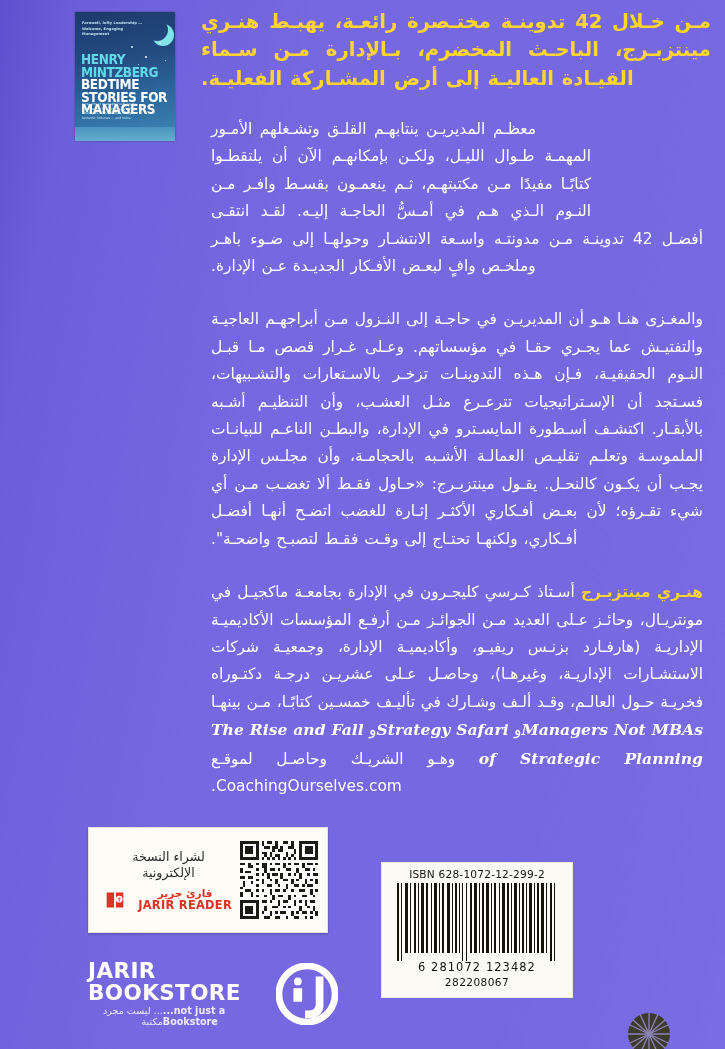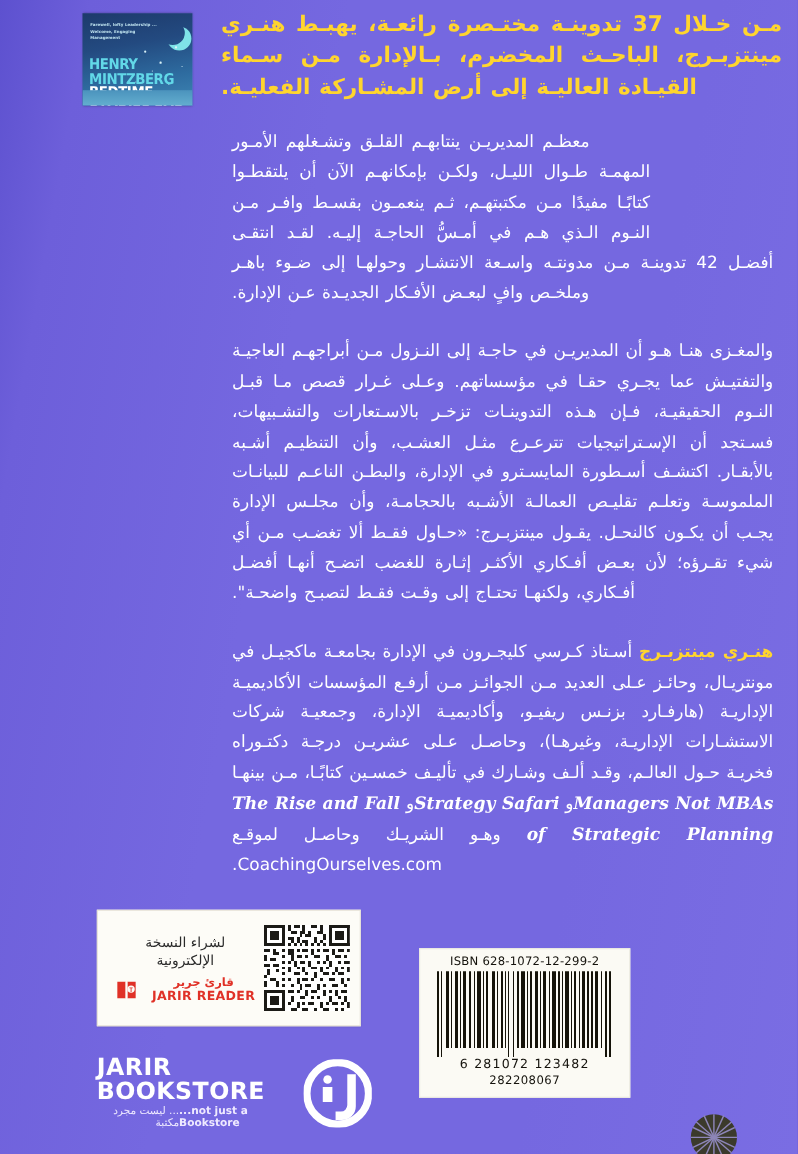--- a/index.html
+++ b/index.html
@@ -14,21 +14,21 @@
     position:relative;
     width:725px;height:1049px;
     background:linear-gradient(100deg,#5d51cf 0%,#6d5fda 9%,#7568e0 35%,#7568e0 72%,#7a6de3 100%);
     overflow:hidden;
   }
   
   .headline-zone{
     position:absolute;left:0;top:0;width:725px;height:130px;
   }
   .thumb{
-    position:absolute;left:75px;top:12px;width:100px;height:84px;
+    position:absolute;left:75px;top:12px;width:100px;height:129px;
     background:linear-gradient(170deg,#1d3a6b 0%,#234a80 35%,#2e6ca0 70%,#3f87b5 100%);
     overflow:hidden;
     box-shadow:0 0 2px rgba(0,0,0,.35);
   }
   .thumb .tagline{
     position:absolute;top:9px;left:7px;right:26px;
     color:#bfe3ef;font-size:3.6px;line-height:5.6px;
     font-weight:bold;letter-spacing:.08px;text-align:left;direction:ltr;
   }
   .thumb .moon{
@@ -201,21 +201,21 @@
 MINTZBERG</div>
       <div class="title">BEDTIME
 STORIES FOR
 MANAGERS</div>
       <div class="blurb">Farsi attract managing self, team, engineering
 this actions, growing strategies, who minutes,
 being a fantastic fortunes ... and more.</div>
       <div class="band"></div>
     </div>
 
-    <div class="headline">مـن خـلال 37 تدوينـة مختـصرة رائعـة، يهبـط هنـري مينتزبـرج، الباحـث المخضرم، بـالإدارة مـن سـماء القيـادة العاليـة إلى أرض المشـاركة الفعليـة.</div>
+    <div class="headline">مـن خـلال 42 تدوينـة مختـصرة رائعـة، يهبـط هنـري مينتزبـرج، الباحـث المخضرم، بـالإدارة مـن سـماء القيـادة العاليـة إلى أرض المشـاركة الفعليـة.</div>
   </div>
 
   <div class="body-col">
     <p class="para first"><span class="thumb-float"></span><span>معظـم المديريـن ينتابهـم القلـق وتشـغلهم الأمـور المهمـة طـوال الليـل، ولكـن بإمكانهـم الآن أن يلتقطـوا كتابًـا مفيدًا مـن مكتبتهـم، ثـم ينعمـون بقسـط وافـر مـن النـوم الـذي هـم في أمـسُّ الحاجـة إليـه. لقـد انتقـى أفضـل 42 تدوينـة مـن مدونتـه واسـعة الانتشـار وحولهـا إلى ضـوء باهـر وملخـص وافٍ لبعـض الأفـكار الجديـدة عـن الإدارة.</span></p>
 
     <p class="para">والمغـزى هنـا هـو أن المديريـن في حاجـة إلى النـزول مـن أبراجهـم العاجيـة والتفتيـش عما يجـري حقـا في مؤسساتهم. وعـلى غـرار قصص مـا قبـل النـوم الحقيقيـة، فـإن هـذه التدوينـات تزخـر بالاسـتعارات والتشـبيهات، فسـتجد أن الإسـتراتيجيات تترعـرع مثـل العشـب، وأن التنظيـم أشـبه بالأبقـار. اكتشـف أسـطورة المايسـترو في الإدارة، والبطـن الناعـم للبيانـات الملموسـة وتعلـم تقليـص العمالـة الأشـبه بالحجامـة، وأن مجلـس الإدارة يجـب أن يكـون كالنحـل. يقـول مينتزبـرج: «حـاول فقـط ألا تغضـب مـن أي شيء تقـرؤه؛ لأن بعـض أفـكاري الأكثـر إثـارة للغضب اتضـح أنهـا أفضـل أفـكاري، ولكنهـا تحتـاج إلى وقـت فقـط لتصبـح واضحـة".</p>
 
     <p class="bio"><span class="bio-name">هنـري مينتزبـرج</span>
       <span>أسـتاذ كـرسي كليجـرون في الإدارة بجامعـة ماكجيـل في مونتريـال، وحائـز عـلى العديد مـن الجوائـز مـن أرفـع المؤسسات الأكاديميـة الإداريـة (هارفـارد بزنـس ريفيـو، وأكاديميـة الإدارة، وجمعيـة شركات الاستشـارات الإداريـة، وغيرهـا)، وحاصـل عـلى عشريـن درجـة دكتـوراه فخريـة حـول العالـم، وقـد ألـف وشـارك في تأليـف خمسـين كتابًـا، مـن بينهـا</span>
       <span class="btitle">Managers Not MBAs</span><span>و</span>

